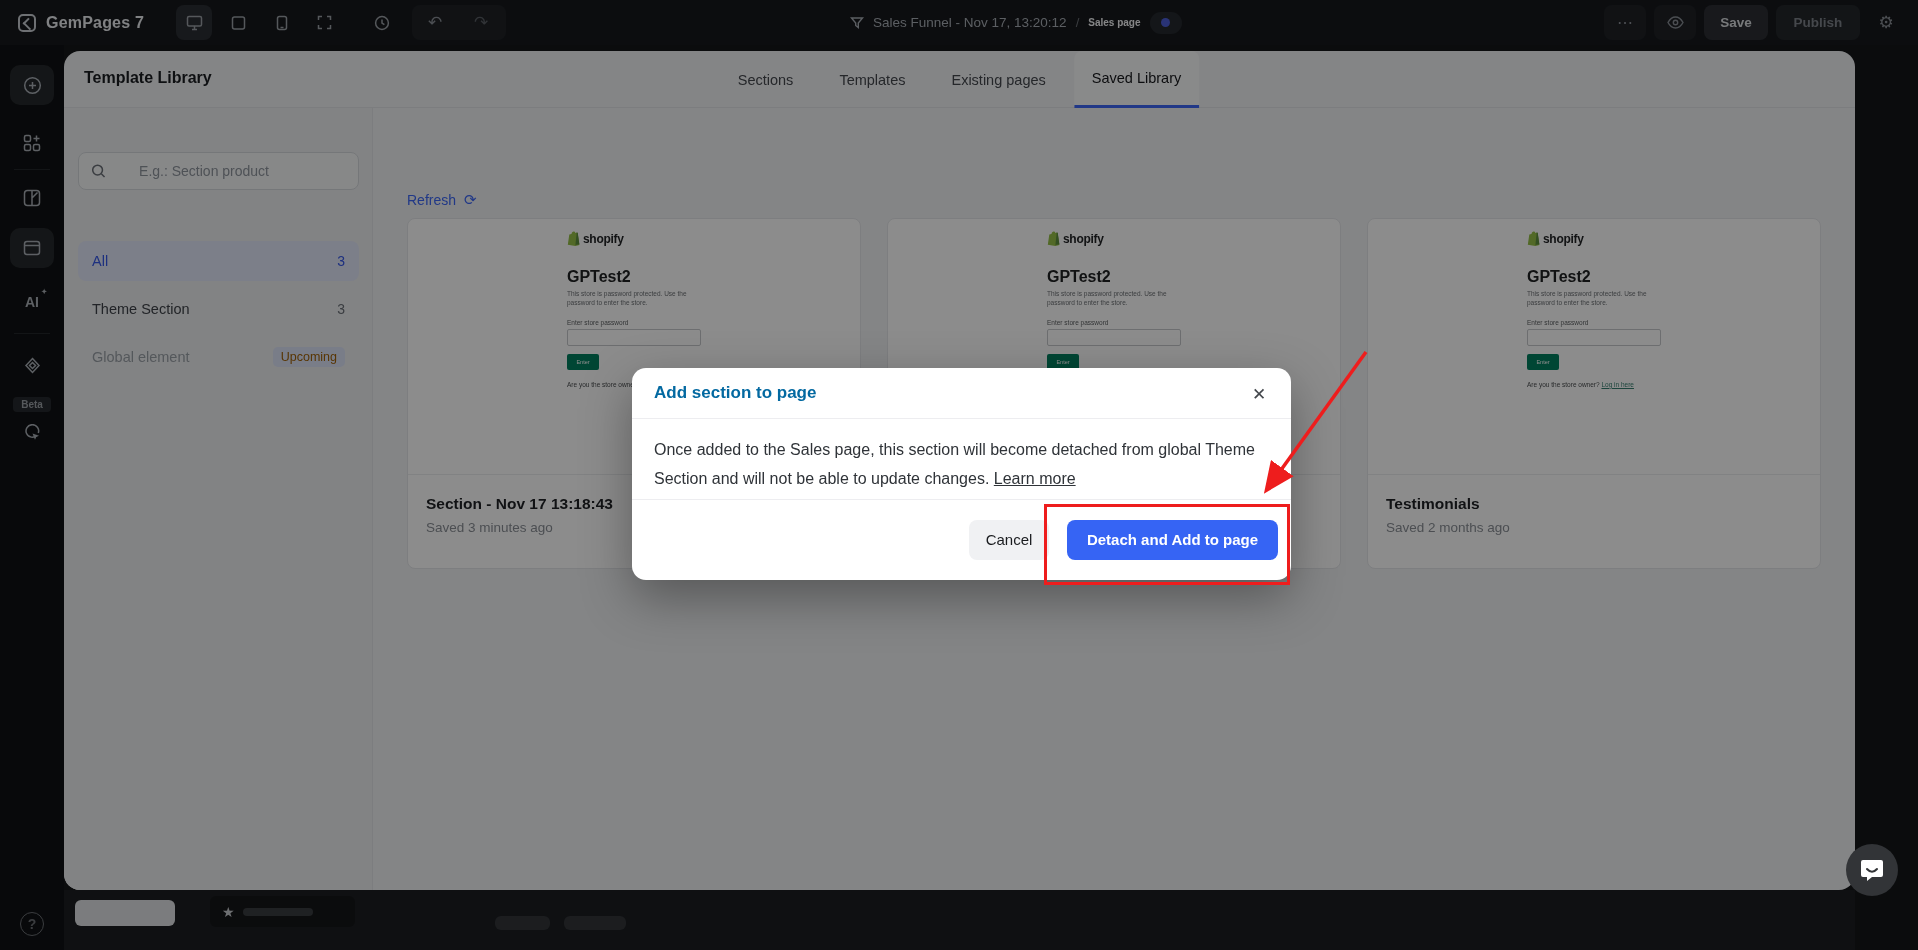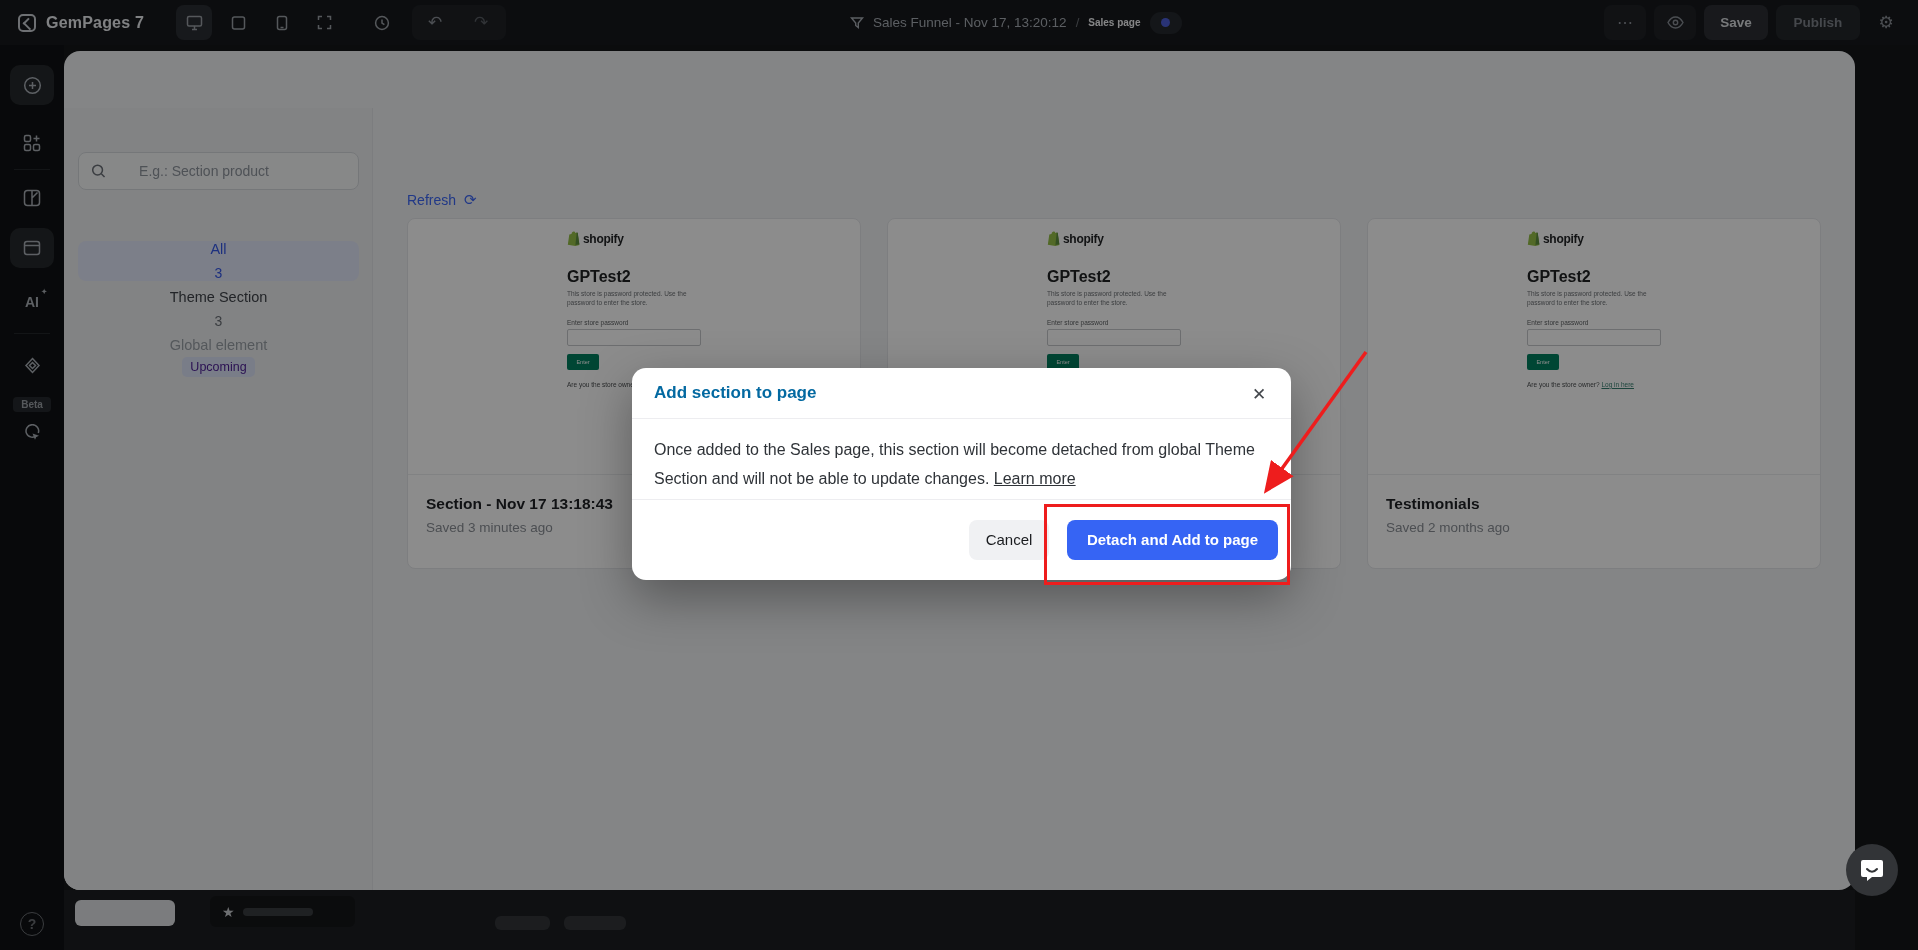--- a/index.html
+++ b/index.html
@@ -49,26 +49,26 @@
   .panel { position:absolute; left:64px; top:51px; width:1791px; height:839px; background:#f1f2f4; border-radius:16px; z-index:3; overflow:hidden; }
   .panel-header { position:absolute; left:0; top:0; width:100%; height:57px; border-bottom:1px solid #e2e4e8; }
   .panel-title { position:absolute; left:20px; top:18px; font-size:16px; font-weight:700; color:#1b1e22; }
   .tabs { position:absolute; left:50%; transform:translateX(-50%); top:0; height:57px; display:flex; align-items:stretch; gap:10px; }
   .tab { display:flex; align-items:center; padding:0 18px; font-size:14.5px; color:#44484e; cursor:pointer; }
   .tab.active { background:#fafbfc; border-bottom:3px solid #3c67f6; border-radius:8px 8px 0 0; color:#17191c; font-weight:500; }
   .panel-left { position:absolute; left:0; top:57px; width:309px; height:782px; background:#edeff1; border-right:1px solid #e2e4e8; }
   .search-box { position:absolute; left:14px; top:44px; width:281px; height:38px; background:#f6f7f8; border:1px solid #d6d9dd; border-radius:8px; display:flex; align-items:center; gap:9px; padding:0 12px; }
   .search-box input { border:0; outline:0; background:transparent; font-size:14px; color:#3a3e44; width:220px; font-family:"Liberation Sans", sans-serif;margin-left:24px; }
   .search-box input::placeholder { color:#8e959d; }
-  .filter-row { position:absolute; left:14px; width:281px; height:40px; border-radius:8px; display:flex; align-items:center; justify-content:space-between; padding:0 14px; font-size:14.5px; color:#3f4349; cursor:pointer;flex-direction:column; }
+  .filter-row { position:absolute; left:14px; width:281px; height:40px; border-radius:8px; display:flex; align-items:center; justify-content:space-between; padding:0 14px; font-size:14.5px; color:#3f4349; cursor:pointer; }
   .filter-row .cnt { font-size:14px; color:#6b7077; }
   .filter-row.active { background:#e2e7f9; color:#3558e8; }
   .filter-row.active .cnt { color:#3558e8; }
   .filter-row.disabled { color:#9aa0a7; }
-  .up-badge { background:#dde3f8; color:#4c1d95; font-size:12.5px; font-weight:500; border-radius:5px; padding:3px 8px; }
+  .up-badge { background:#dde3f8; color:#a16207; font-size:12.5px; font-weight:500; border-radius:5px; padding:3px 8px; }
 
   .content { position:absolute; left:309px; top:57px; width:1482px; height:782px; }
   .refresh { position:absolute; left:34px; top:83px; display:flex; align-items:center; gap:8px; color:#3c67f6; font-size:14px; cursor:pointer; }
   .refresh .ric { font-size:15px; }
   .cards { position:absolute; left:34px; top:110px; display:flex; gap:26px;align-items:flex-end; }
   .card { width:454px; height:351px; background:#ffffff; border:1px solid #e4e6e9; border-radius:8px; overflow:hidden; }
   .card-img { height:256px; border-bottom:1px solid #ebedef; position:relative; }
   .card-foot { padding:20px 18px 0 18px; }
   .card-title { font-size:15.5px; font-weight:600; color:#1f2226; }
   .card-sub { margin-top:7px; font-size:13.5px; color:#8a8f96; }
@@ -230,20 +230,29 @@
     <div class="bs-pill" style="left:11px; top:10px; width:100px; height:26px; background:#e0e2e5;"></div>
     <div class="bs-pill" style="left:146px; top:6px; width:145px; height:31px; background:#151719; color:#c9ccd0; display:flex; align-items:center; gap:8px; padding-left:12px;">
       <span style="font-size:14px;">★</span>
       <span style="width:70px; height:8px; background:#3a3d40; border-radius:4px;"></span>
     </div>
     <div class="bs-pill" style="left:431px; top:26px; width:55px; height:14px; background:#33363a;"></div>
     <div class="bs-pill" style="left:500px; top:26px; width:62px; height:14px; background:#33363a;"></div>
   </div>
 
   <div class="panel">
+    <div class="panel-header">
+      <span class="panel-title">Template Library</span>
+      <div class="tabs">
+        <div class="tab">Sections</div>
+        <div class="tab">Templates</div>
+        <div class="tab">Existing pages</div>
+        <div class="tab active">Saved Library</div>
+      </div>
+    </div>
 
     <div class="panel-left">
       <div class="search-box">
         <svg width="16" height="16" viewBox="0 0 16 16" fill="none" stroke="#6b7077" stroke-width="1.6">
             <circle cx="7" cy="7" r="5.2"></circle>
             <path d="M11 11l3.4 3.4"></path>
           </svg>
         <input type="text" placeholder="E.g.: Section product" style="">
       </div>
       <div class="filter-row active" style="top:133px">

